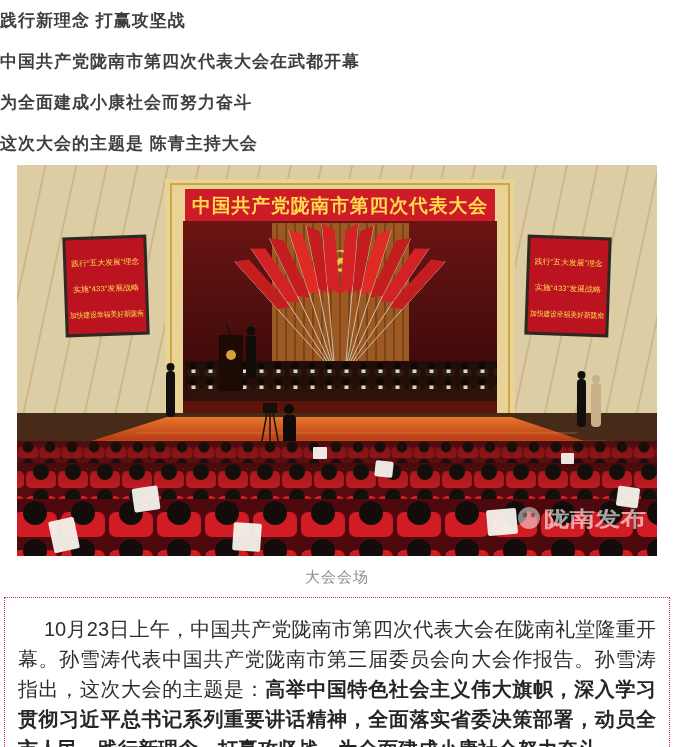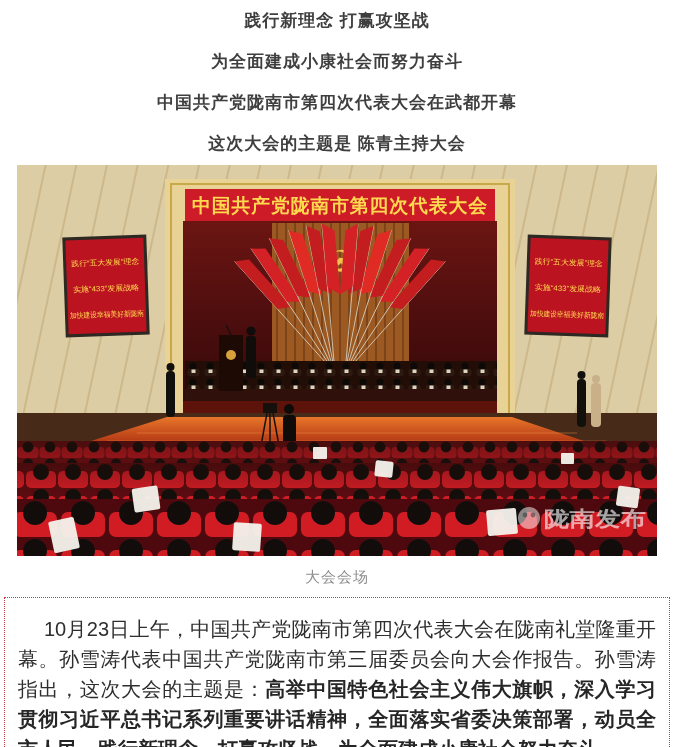--- a/index.html
+++ b/index.html
@@ -5,21 +5,21 @@
   html, body {
     margin: 0; padding: 0;
     background: #ffffff;
     width: 674px; height: 747px;
     overflow: hidden;
     font-family: "Liberation Sans", "DejaVu Sans", sans-serif;
   }
   .page { width: 674px; height: 747px; position: relative; background:#fff; }
 
   
-  .headings { padding-top: 12px; text-align: center; }
+  .headings { padding-top: 12px; text-align: left; }
   .headings .hl {
     font-size: 17px;
     font-weight: 700;
     color: #3f3f3f;
     line-height: 18px;
     margin: 0 0 23px 0;
     letter-spacing: 1px;
   }
   .headings .hl:last-child { margin-bottom: 0; }
 
@@ -59,22 +59,22 @@
   }
   .article-box strong { font-weight: 700; color: #262626; }
 </style>
 </head>
 <body>
 
 <div class="page">
 
   <header class="headings">
     <div class="hl">践行新理念 打赢攻坚战</div>
+    <div class="hl">中国共产党陇南市第四次代表大会在武都开幕</div>
     <div class="hl">为全面建成小康社会而努力奋斗</div>
-    <div class="hl">中国共产党陇南市第四次代表大会在武都开幕</div>
     <div class="hl">这次大会的主题是 陈青主持大会</div>
   </header>
 
   <figure class="photo">
     <svg width="640" height="391" viewBox="0 0 640 391" xmlns="http://www.w3.org/2000/svg">
       <defs>
         <pattern id="wallp" width="30" height="34" patternUnits="userSpaceOnUse" patternTransform="rotate(12)">
           <rect width="30" height="34" fill="#d9c89f"></rect>
           <rect x="27" width="2" height="34" fill="#c6af80"></rect>
         </pattern>

